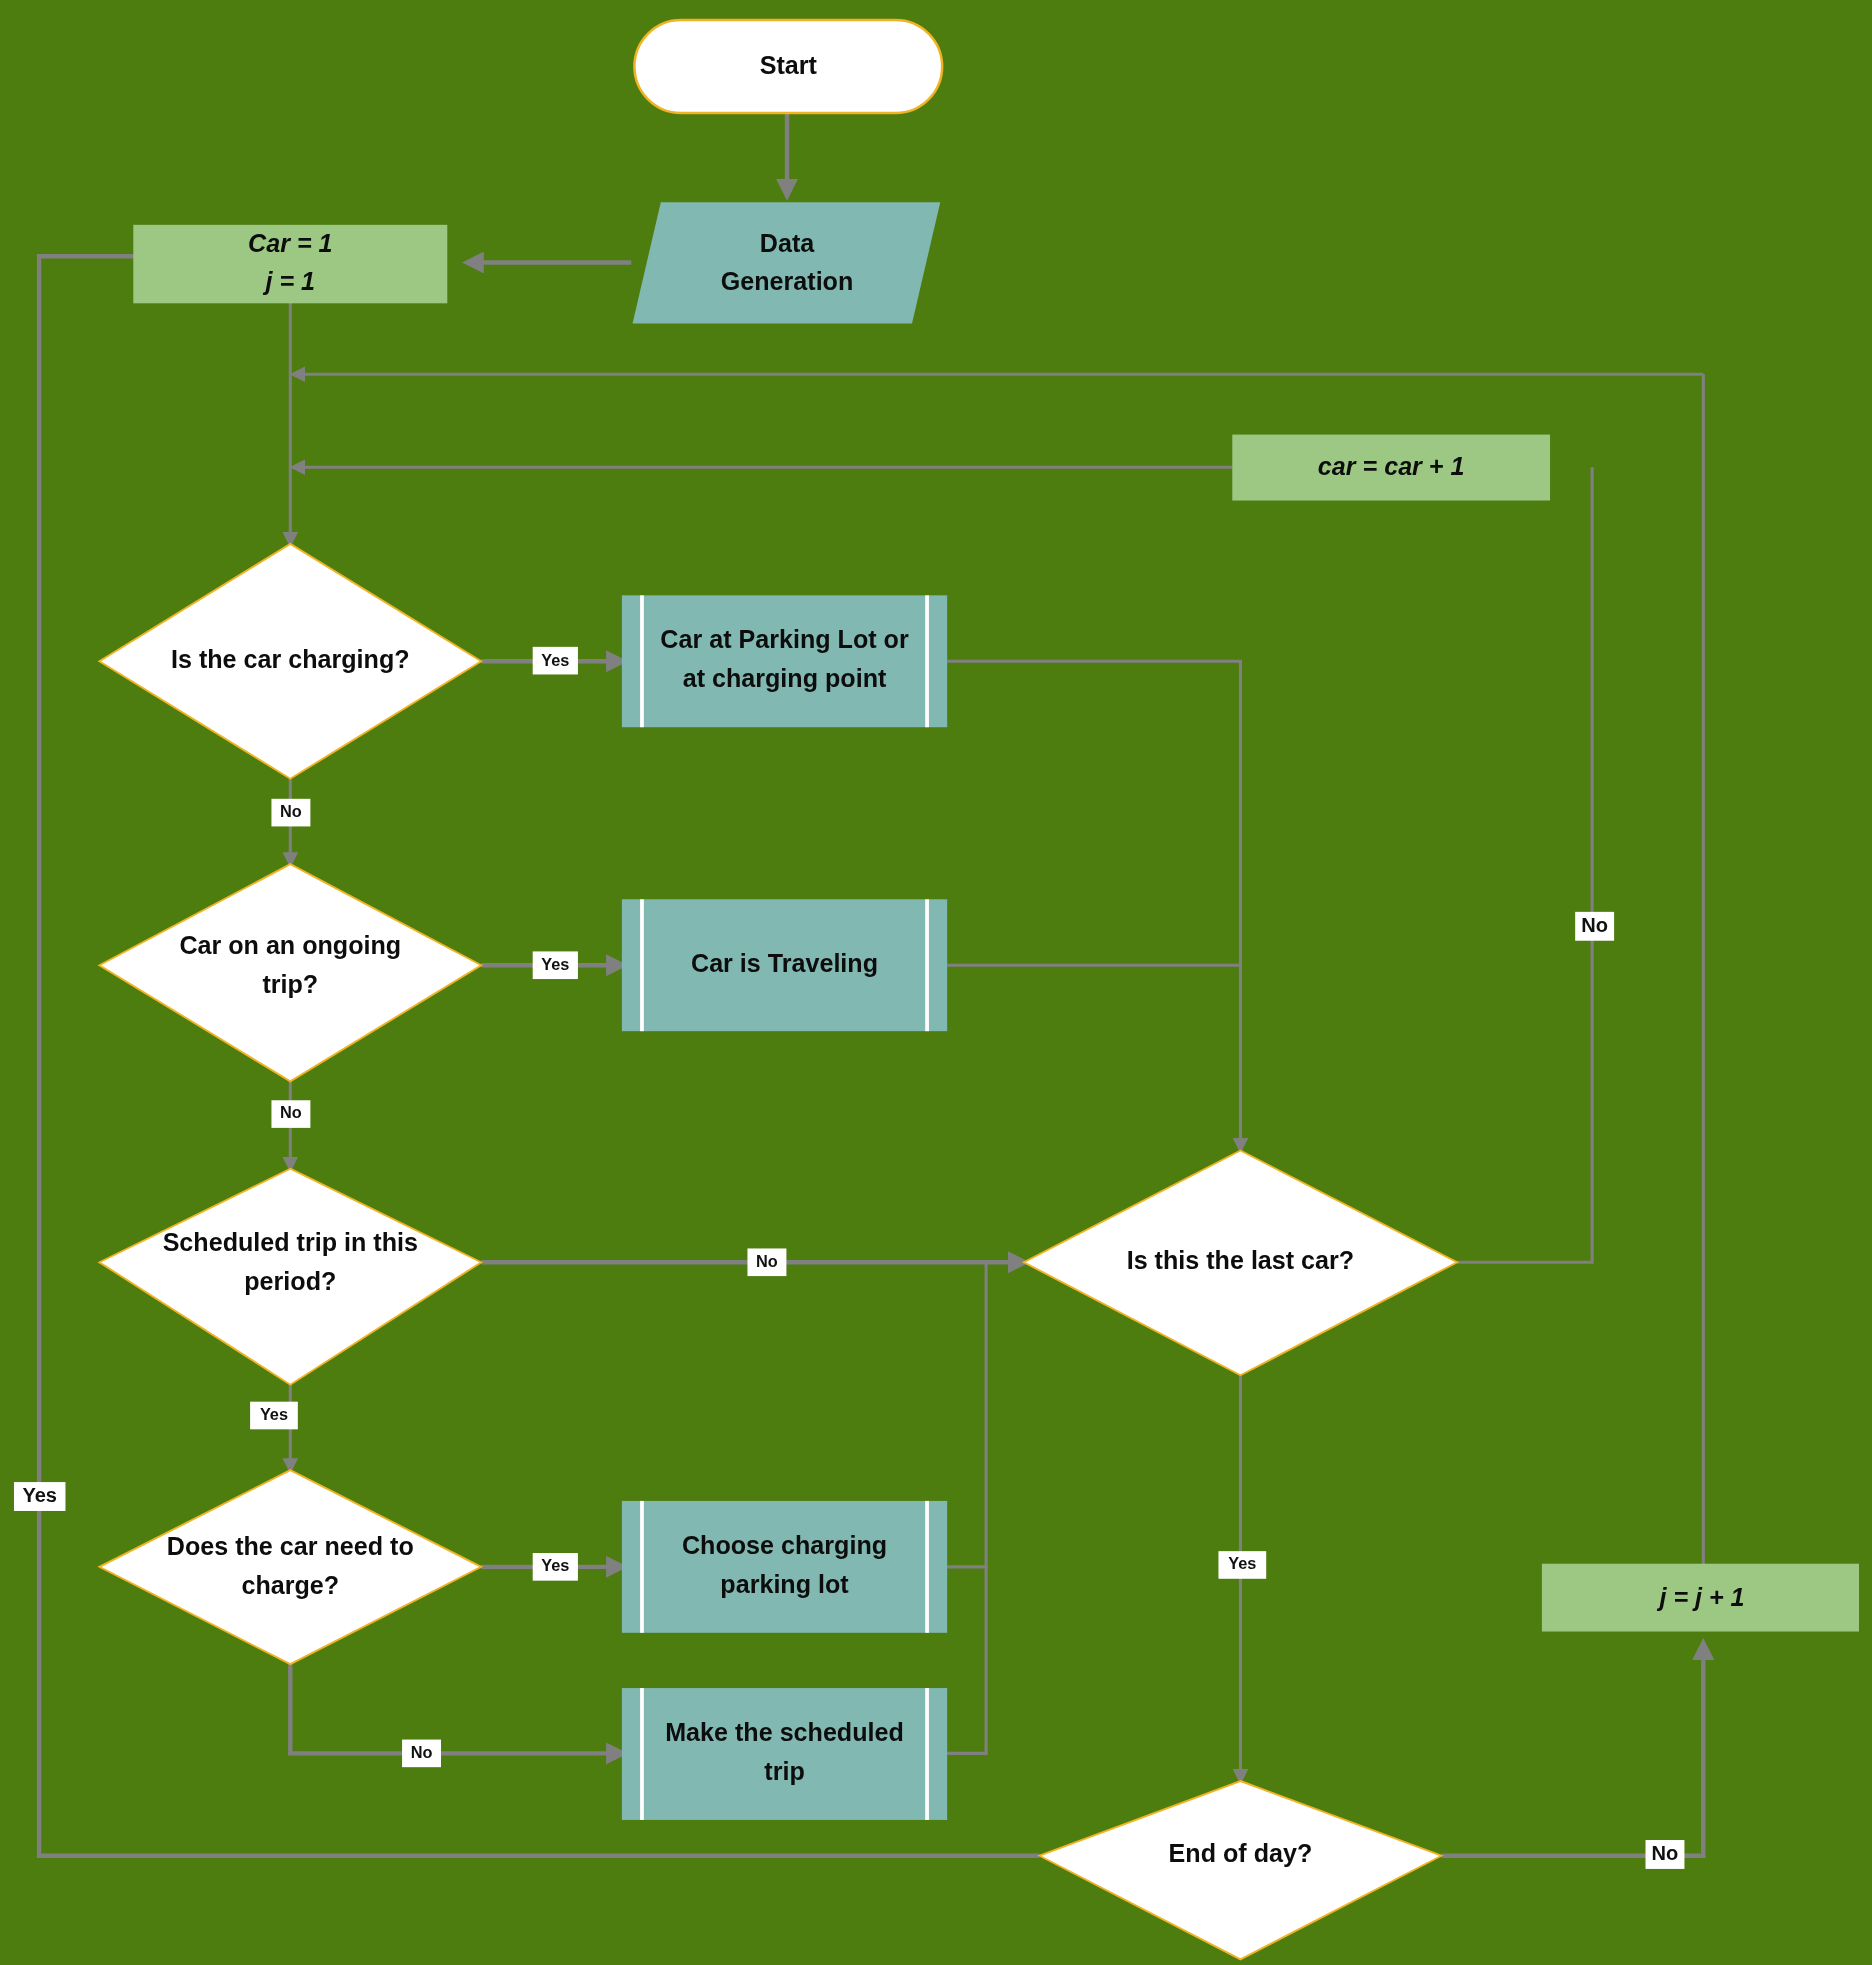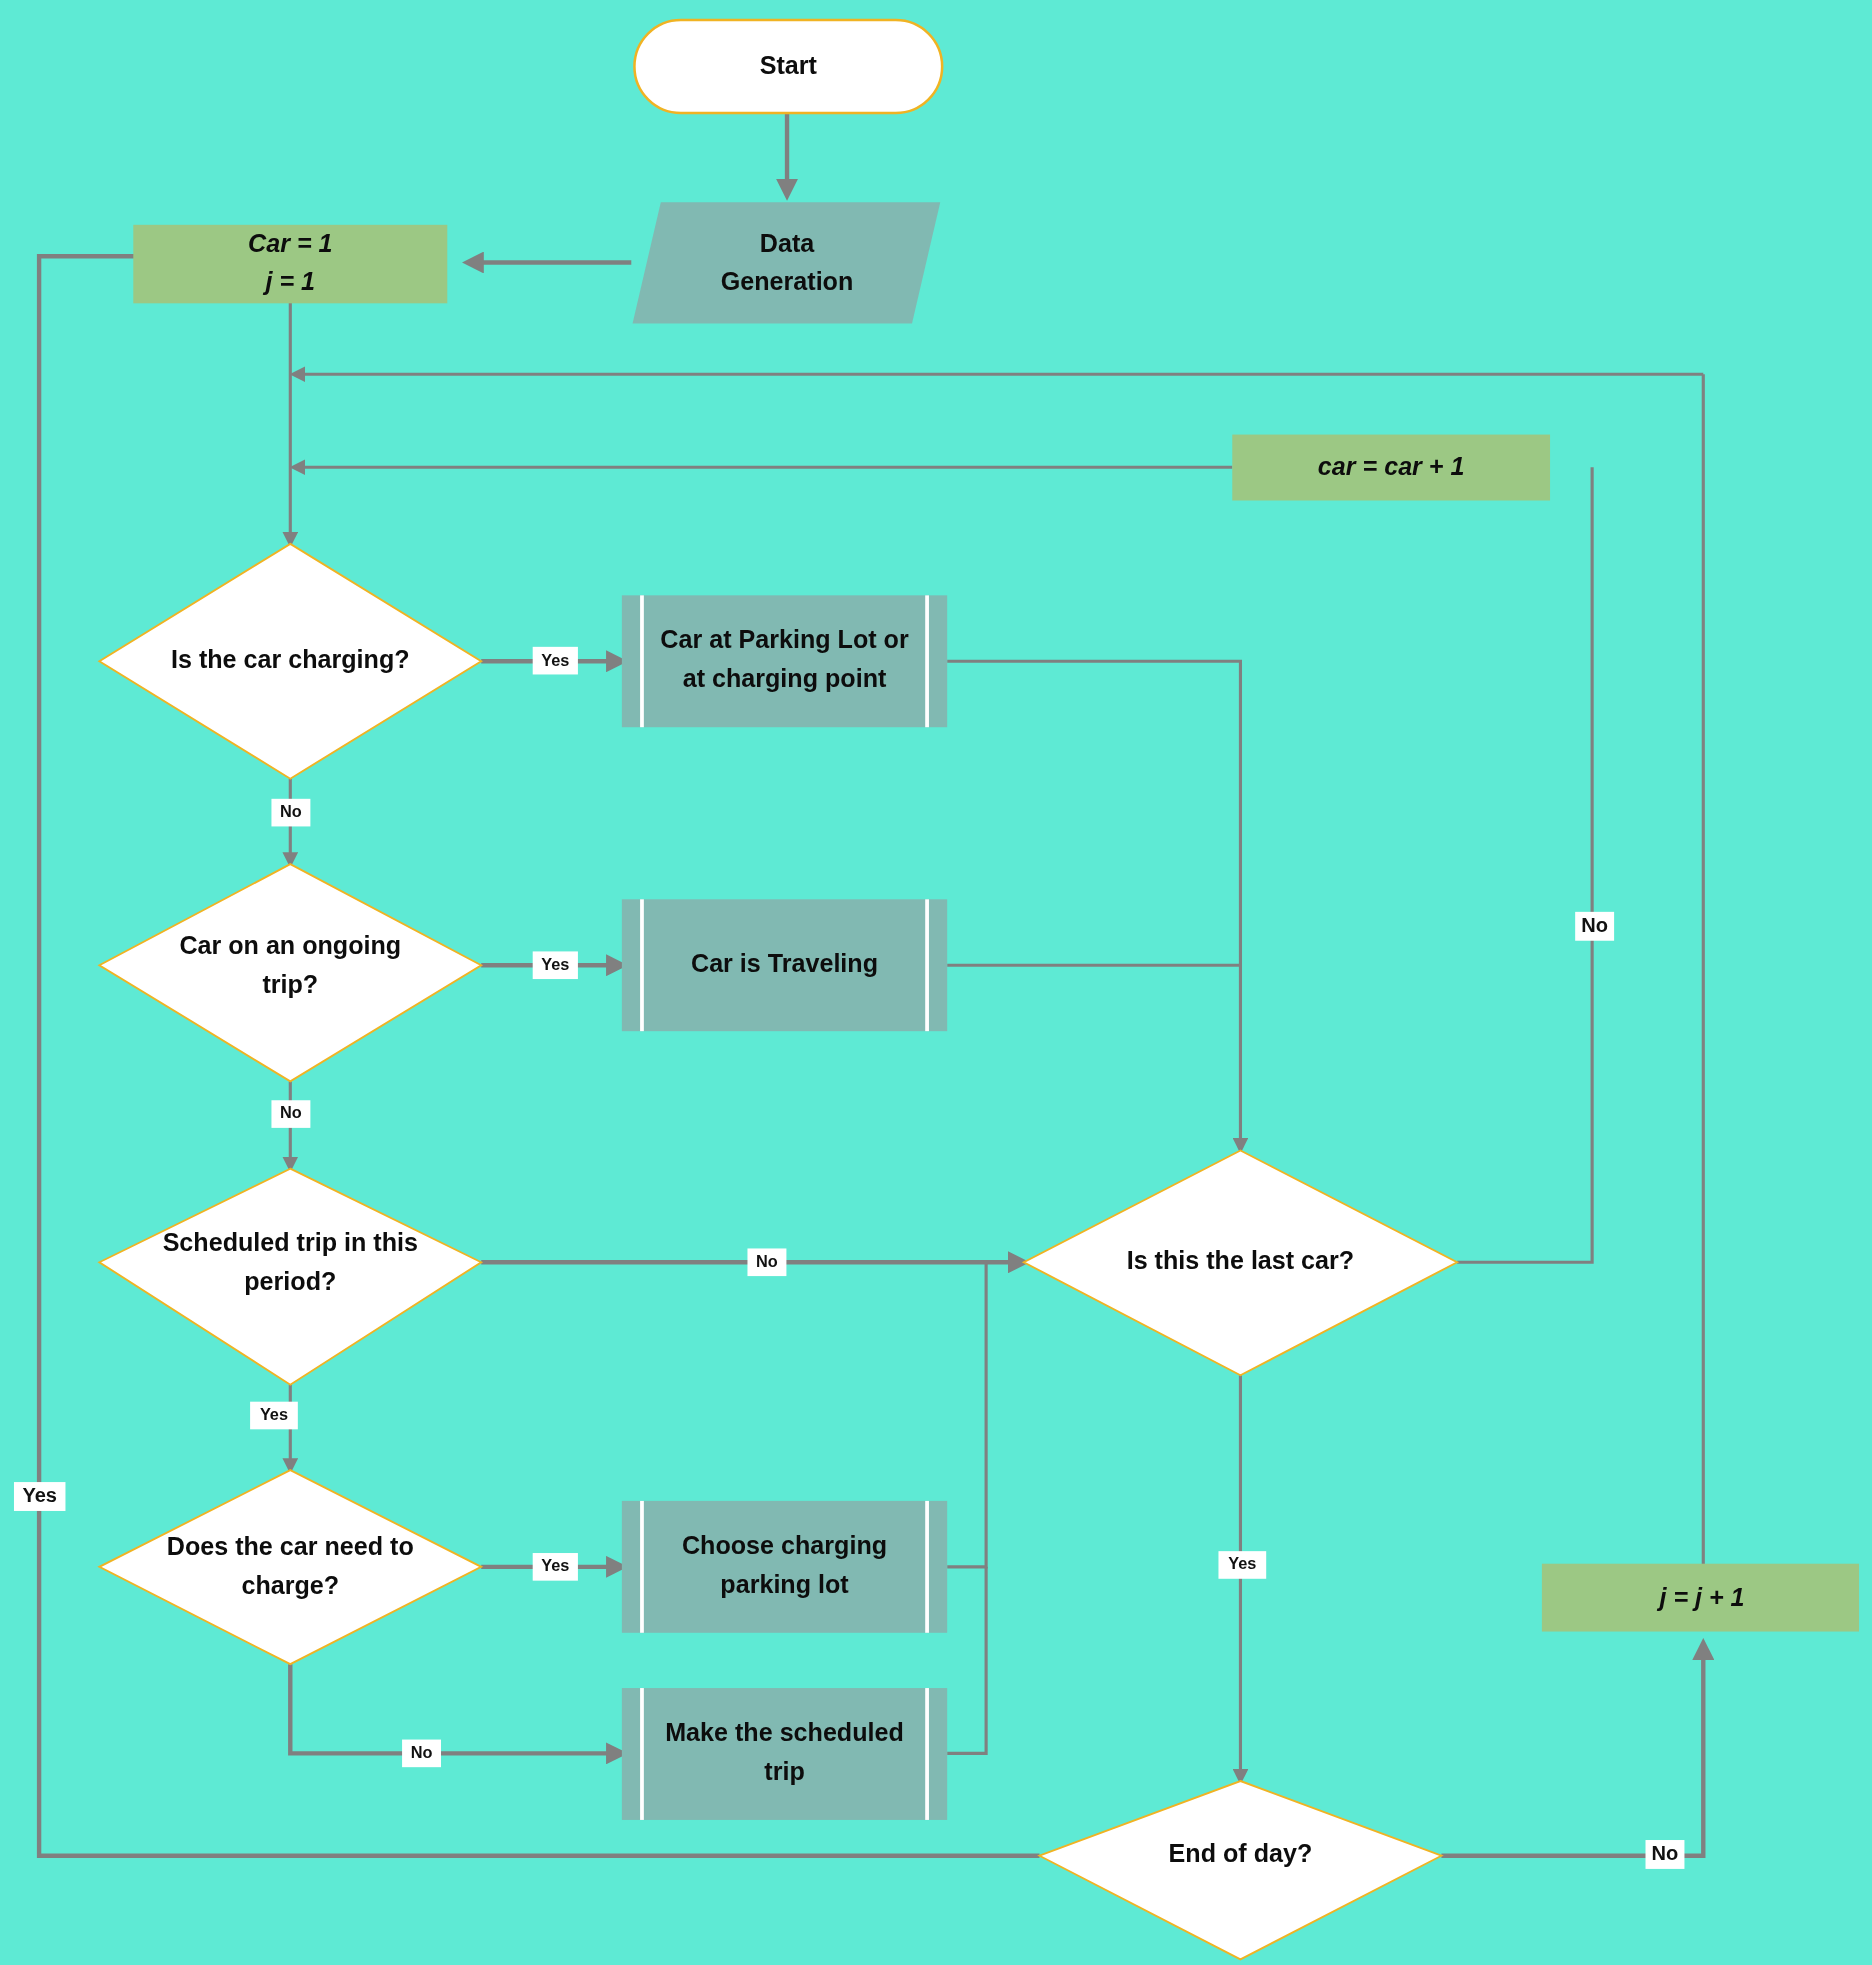--- a/index.html
+++ b/index.html
@@ -7,21 +7,21 @@
     padding: 0;
     background: #ffffff;
   }
   body {
     font-family: "Liberation Sans", sans-serif;
   }
   #flowchart-root {
     position: relative;
     width: 1873px;
     height: 1965px;
-    background: #5eead4;
+    background: #4d7c0f;
     overflow: hidden;
   }
   svg#chart-svg {
     position: absolute;
     top: 0;
     left: 0;
     width: 1873px;
     height: 1965px;
   }
   .node-text {

